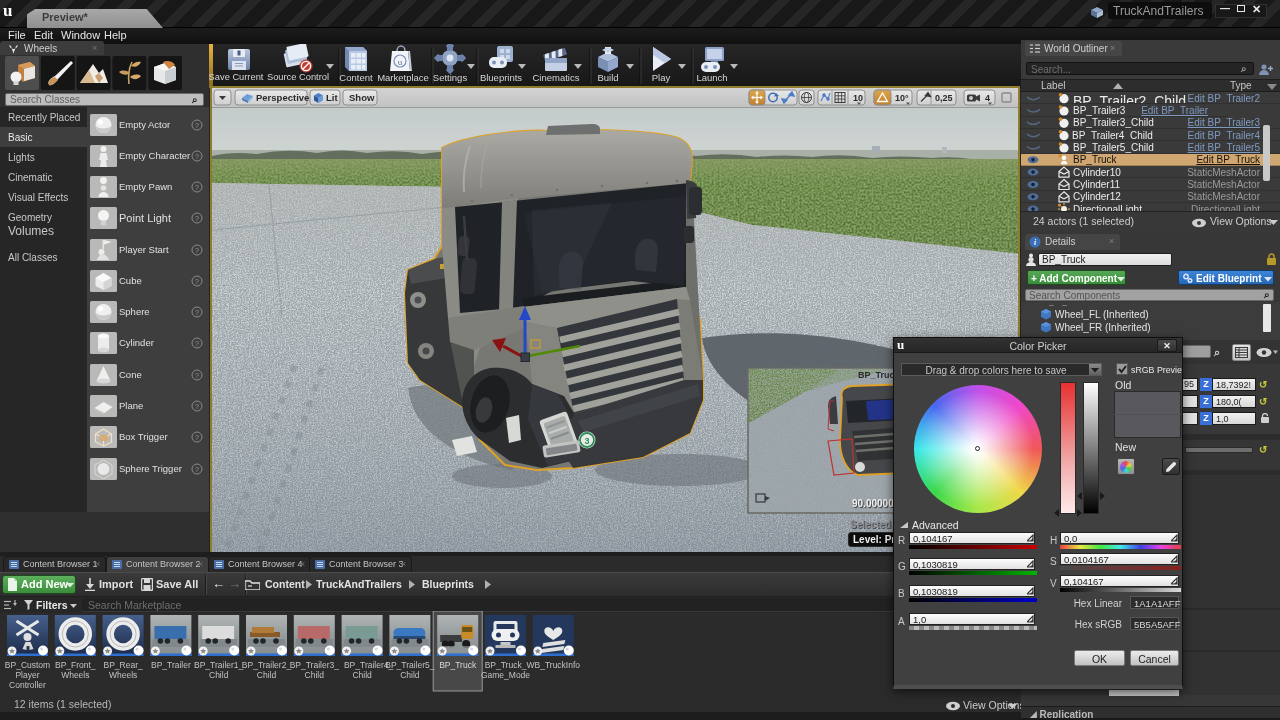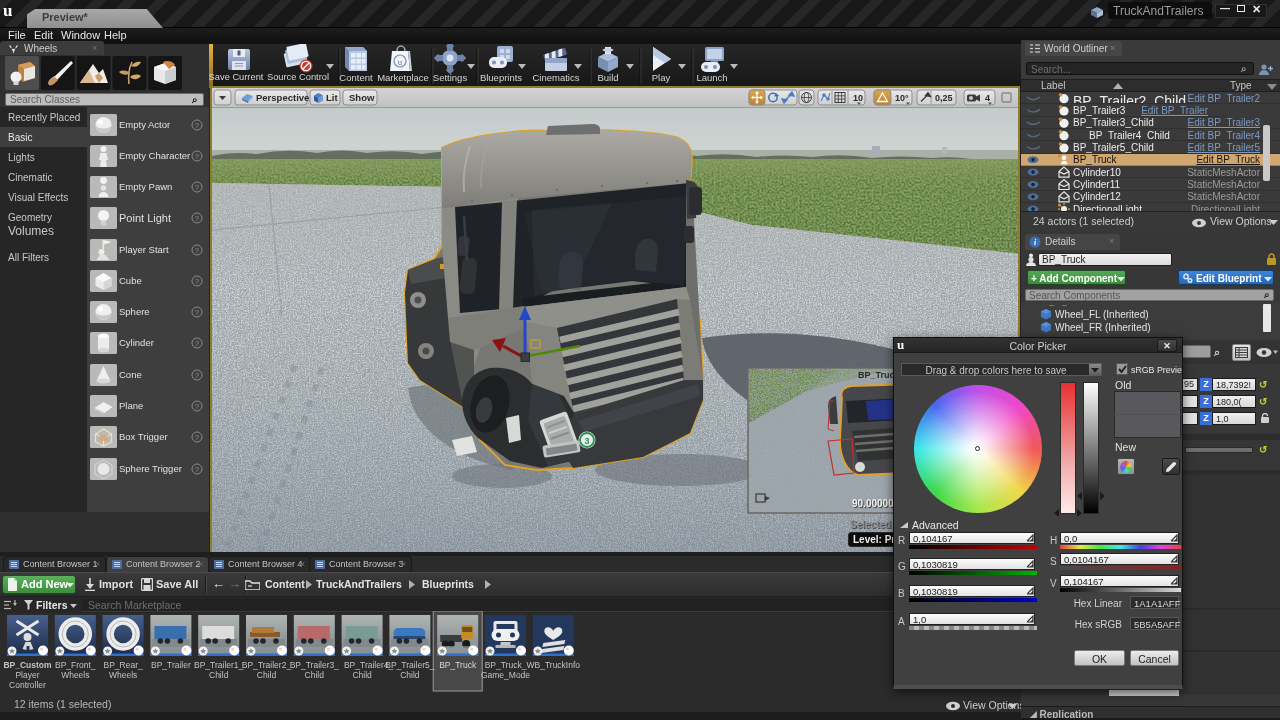--- a/index.html
+++ b/index.html
@@ -92,21 +92,21 @@
  <div class="abs" style="left:0;top:107px;width:87px;height:405px;background:#262626;"></div>
  <div class="abs" style="left:87px;top:107px;width:122px;height:405px;background:#3e3e3e;"></div>
  <div class="abs" style="left:0;top:127px;width:87px;height:20px;background:#3e3e3e;"></div>
  <div class="abs" style="left:8px;top:112px;color:#c8c8c8;font-size:10px;">Recently Placed</div>
  <div class="abs" style="left:8px;top:132px;color:#e8e8e8;font-size:10px;">Basic</div>
  <div class="abs" style="left:8px;top:152px;color:#c8c8c8;font-size:10px;">Lights</div>
  <div class="abs" style="left:8px;top:172px;color:#c8c8c8;font-size:10px;">Cinematic</div>
  <div class="abs" style="left:8px;top:192px;color:#c8c8c8;font-size:10px;">Visual Effects</div>
  <div class="abs" style="left:8px;top:212px;color:#c8c8c8;font-size:10px;">Geometry</div>
  <div class="abs" style="left:8px;top:224px;color:#c8c8c8;font-size:12px;">Volumes</div>
- <div class="abs" style="left:8px;top:252px;color:#c8c8c8;font-size:10px;">All Filters</div>
+ <div class="abs" style="left:8px;top:252px;color:#c8c8c8;font-size:10px;">All Classes</div>
  <div id="modeitems">
         <svg width="122" height="405" style="position:absolute;left:87px;top:107px;">
           <rect x="3" y="7" width="27" height="22" rx="1.5" fill="#b9b9b7"></rect>
           <circle cx="16.5" cy="18" r="8" fill="#efefef"></circle>
           <circle cx="13.5" cy="15" r="2.5" fill="#ffffff"></circle>
           <path d="M8.5,18 a8,8 0 0 0 16,0 a8,3.5 0 0 1 -16,0" fill="#c9c9c9"></path>
           <circle cx="110" cy="18" r="5" fill="none" stroke="#8a8a8a" stroke-width="1"></circle>
           <text x="110" y="21" text-anchor="middle" font-size="7" fill="#9a9a9a" font-family="Liberation Sans">?</text>
           <rect x="3" y="38" width="27" height="22" rx="1.5" fill="#b9b9b7"></rect>
           <circle cx="16.5" cy="42" r="3" fill="#f2f2f2"></circle>
@@ -718,21 +718,21 @@
       </div>
       <div class="abs" style="left:0;top:64.3px;width:207px;height:12.33px;border-bottom:1px solid rgba(20,20,20,0.25);overflow:hidden;">
         <span style="position:absolute;left:52px;top:0.5px;color:#ececec;font-size:10px;white-space:nowrap;">BP_Trailer3</span>
         <span style="position:absolute;right:20px;top:0.5px;color:#7d99c0;font-size:10px;text-decoration:underline;white-space:nowrap;">Edit BP_Trailer</span>
       </div>
       <div class="abs" style="left:0;top:76.7px;width:259px;height:12.33px;border-bottom:1px solid rgba(20,20,20,0.25);overflow:hidden;">
         <span style="position:absolute;left:52px;top:0.5px;color:#ececec;font-size:10px;white-space:nowrap;">BP_Trailer3_Child</span>
         <span style="position:absolute;right:20px;top:0.5px;color:#7d99c0;font-size:10px;text-decoration:underline;white-space:nowrap;">Edit BP_Trailer3</span>
       </div>
       <div class="abs" style="left:0;top:89.0px;width:259px;height:12.33px;border-bottom:1px solid rgba(20,20,20,0.25);overflow:hidden;">
-        <span style="position:absolute;left:68px;top:0.5px;color:#ececec;font-size:10px;white-space:nowrap;">BP_Trailer4_Child</span>
+        <span style="position:absolute;left:51px;top:0.5px;color:#ececec;font-size:10px;white-space:nowrap;">BP_Trailer4_Child</span>
         <span style="position:absolute;right:20px;top:0.5px;color:#7d99c0;font-size:10px;text-decoration:underline;white-space:nowrap;">Edit BP_Trailer4</span>
       </div>
       <div class="abs" style="left:0;top:101.3px;width:259px;height:12.33px;border-bottom:1px solid rgba(20,20,20,0.25);overflow:hidden;">
         <span style="position:absolute;left:52px;top:0.5px;color:#ececec;font-size:10px;white-space:nowrap;">BP_Trailer5_Child</span>
         <span style="position:absolute;right:20px;top:0.5px;color:#7d99c0;font-size:10px;text-decoration:underline;white-space:nowrap;">Edit BP_Trailer5</span>
       </div>
       <div class="abs" style="left:0;top:113.7px;width:259px;height:12.33px;background:#d0a771;border-bottom:1px solid rgba(20,20,20,0.25);overflow:hidden;">
         <span style="position:absolute;left:52px;top:0.5px;color:#101010;font-size:10px;white-space:nowrap;">BP_Truck</span>
         <span style="position:absolute;right:20px;top:0.5px;color:#1a1208;font-size:10px;text-decoration:underline;white-space:nowrap;">Edit BP_Truck</span>
       </div>
@@ -1188,21 +1188,21 @@
         <g fill="#e0e0e0">
           <polygon points="543.3,32 565.3,29 564.3,33 542.3,36"></polygon>
           <polygon points="542.3,38 564.3,35 563.3,39 541.3,42"></polygon>
         </g>
         <rect x="532.8" y="42.5" width="41" height="2.5" fill="#2f6fd0"></rect>
         <circle cx="537.8" cy="40" r="4.5" fill="#f2f2f2"></circle>
         <path d="M537.8,37.2 l0.9,1.9 2.1,0.2 -1.6,1.4 0.5,2 -1.9,-1.1 -1.9,1.1 0.5,-2 -1.6,-1.4 2.1,-0.2 Z" fill="#8a8a8a"></path>
         <circle cx="568.8" cy="39.5" r="5" fill="#ffffff"></circle>
         <circle cx="567.3" cy="38" r="1.5" fill="#d8d8d8"></circle>
       </svg>
-      <div class="abs" style="left:-1.0px;top:108px;width:57px;text-align:center;color:#c2c2c2;font-size:8.5px;white-space:nowrap;font-weight:bold;">BP_Custom</div>
+      <div class="abs" style="left:-1.0px;top:108px;width:57px;text-align:center;color:#c2c2c2;font-size:8.5px;white-space:nowrap;">BP_Custom</div>
       <div class="abs" style="left:-1.0px;top:118px;width:57px;text-align:center;color:#c2c2c2;font-size:8.5px;white-space:nowrap;">Player</div>
       <div class="abs" style="left:-1.0px;top:128px;width:57px;text-align:center;color:#c2c2c2;font-size:8.5px;white-space:nowrap;">Controller</div>
       <div class="abs" style="left:46.8px;top:108px;width:57px;text-align:center;color:#c2c2c2;font-size:8.5px;white-space:nowrap;">BP_Front_</div>
       <div class="abs" style="left:46.8px;top:118px;width:57px;text-align:center;color:#c2c2c2;font-size:8.5px;white-space:nowrap;">Wheels</div>
       <div class="abs" style="left:94.6px;top:108px;width:57px;text-align:center;color:#c2c2c2;font-size:8.5px;white-space:nowrap;">BP_Rear_</div>
       <div class="abs" style="left:94.6px;top:118px;width:57px;text-align:center;color:#c2c2c2;font-size:8.5px;white-space:nowrap;">Wheels</div>
       <div class="abs" style="left:142.39999999999998px;top:108px;width:57px;text-align:center;color:#c2c2c2;font-size:8.5px;white-space:nowrap;">BP_Trailer</div>
       <div class="abs" style="left:190.2px;top:108px;width:57px;text-align:center;color:#c2c2c2;font-size:8.5px;white-space:nowrap;">BP_Trailer1_</div>
       <div class="abs" style="left:190.2px;top:118px;width:57px;text-align:center;color:#c2c2c2;font-size:8.5px;white-space:nowrap;">Child</div>
       <div class="abs" style="left:238.0px;top:108px;width:57px;text-align:center;color:#c2c2c2;font-size:8.5px;white-space:nowrap;">BP_Trailer2_</div>

